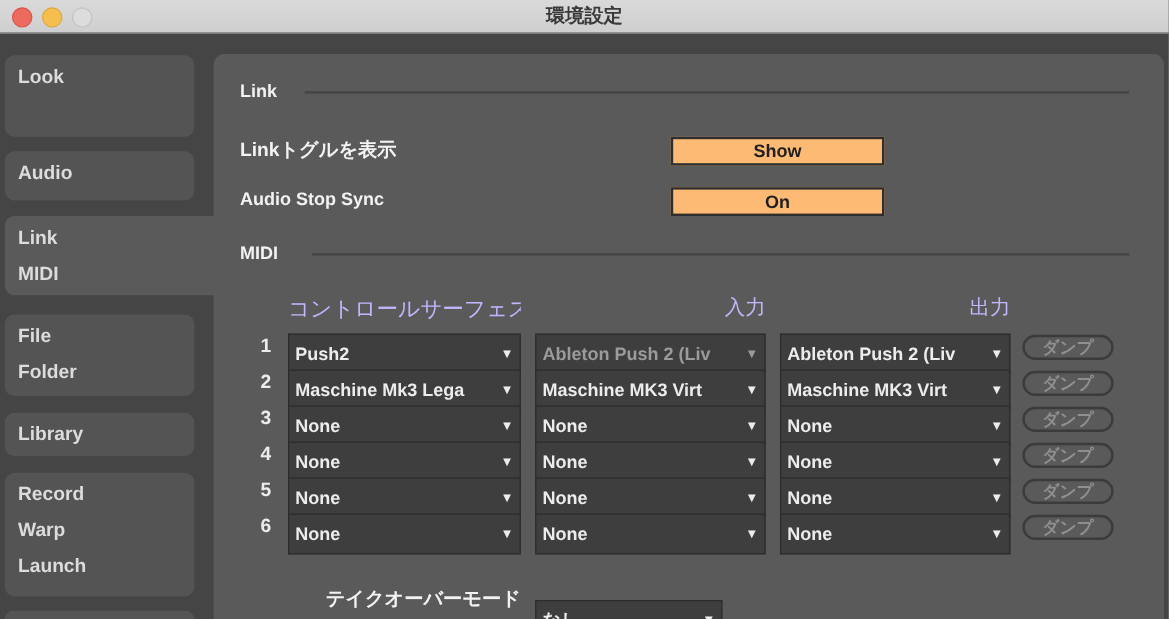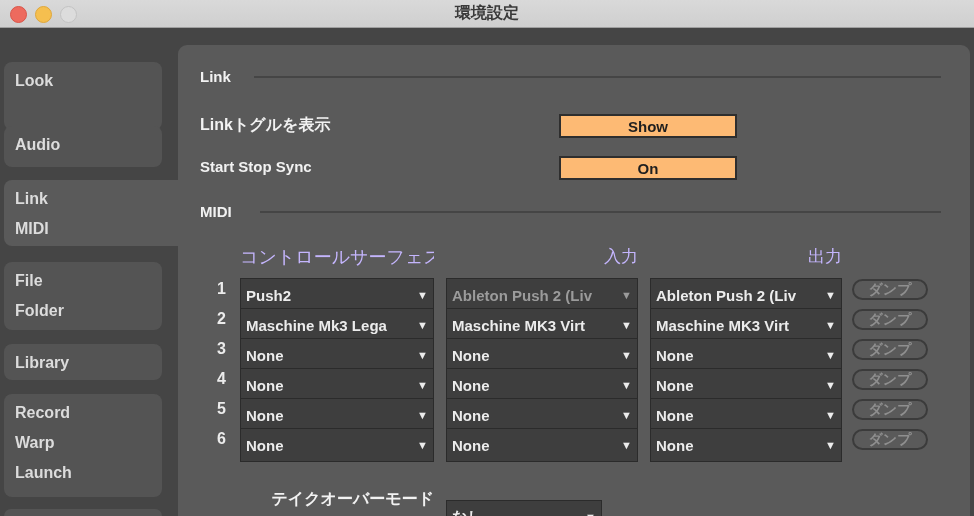--- a/index.html
+++ b/index.html
@@ -60,21 +60,21 @@
 
   <div class="titlebar">
     <div class="lights">
       <div class="light red"></div>
       <div class="light yellow"></div>
       <div class="light gray"></div>
     </div>
     <div class="title">環境設定</div>
   </div>
 
-  <div class="tab" style="top:62px; height:68px;">
+  <div class="tab" style="top:46px; height:68px;">
     <span class="line">Look</span>
   </div>
   <div class="tab" style="top:126px; height:41px;">
     <span class="line">Audio</span>
   </div>
   <div class="tab selected" style="top:180px; height:66px;">
     <span class="line">Link</span>
     <span class="line">MIDI</span>
   </div>
   <div class="tab" style="top:262px; height:68px;">
@@ -92,21 +92,21 @@
   <div class="tab" style="top:509px; height:7px; border-radius:8px 8px 0 0;"></div>
 
   <div class="panel">
 
     <div class="sec-head latin" style="left:22px; top:23px;">Link</div>
     <div class="sec-line" style="left:76px; top:31px; width:687px;"></div>
 
     <div class="form-label" style="left:22px; top:70px;">Linkトグルを表示</div>
     <div class="orange-btn" style="left:381px; top:69px;">Show</div>
 
-    <div class="form-label latin" style="left:22px; top:113px;">Start Stop Sync</div>
+    <div class="form-label latin" style="left:22px; top:113px;">Audio Stop Sync</div>
     <div class="orange-btn" style="left:381px; top:111px;">On</div>
 
     <div class="sec-head latin" style="left:22px; top:158px;">MIDI</div>
     <div class="sec-line" style="left:82px; top:166px; width:681px;"></div>
 
     <div class="col-head cjk-wide" style="left:62px; top:200px; width:194px;">コントロールサーフェス</div>
     <div class="col-head" style="left:268px; top:200px; width:192px;">入力</div>
     <div class="col-head" style="left:472px; top:200px; width:192px;">出力</div>
 
     <div class="row-num" style="top:235px;">1</div>

